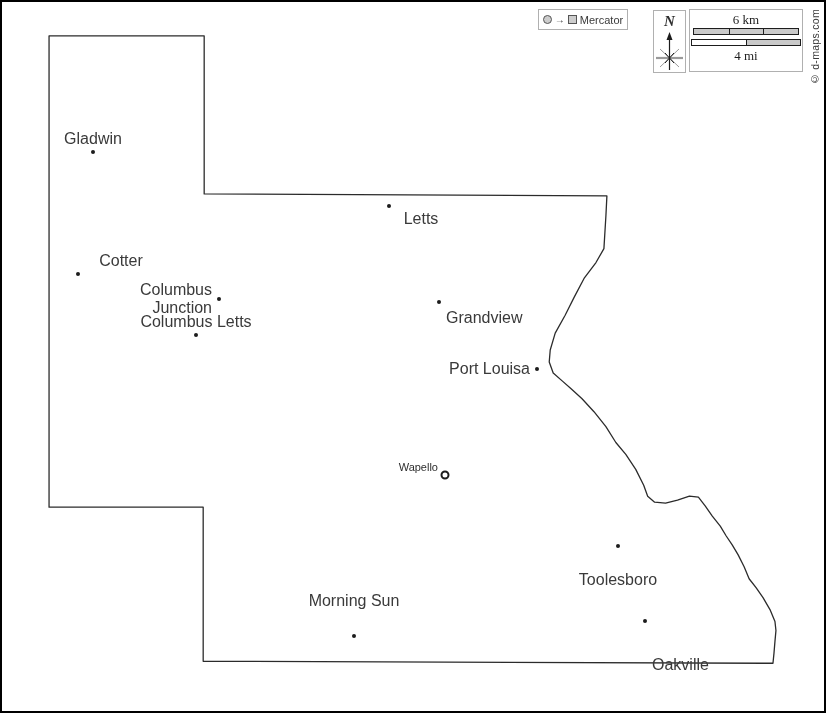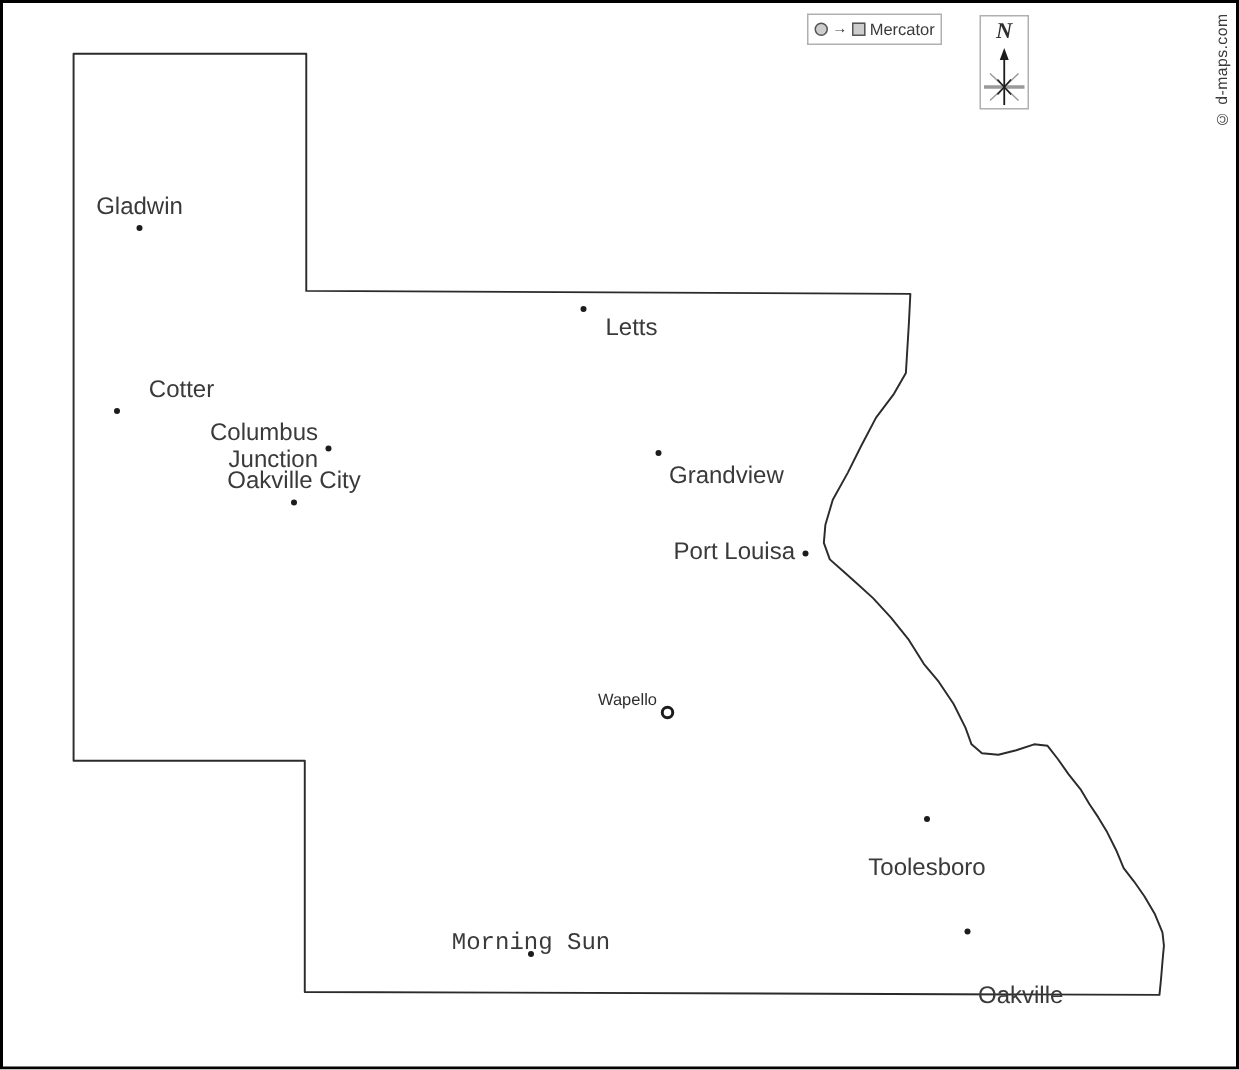--- a/index.html
+++ b/index.html
@@ -98,33 +98,33 @@
       <div class="city-dot" style="left: 91px; top: 150px;"></div>
       <div class="city-label pos-above" style="left: 91px; top: 146px;">Gladwin</div>
       <div class="city-dot" style="left: 387px; top: 204px;"></div>
       <div class="city-label pos-below" style="left: 387px; top: 208px;">Letts</div>
       <div class="city-dot" style="left: 76px; top: 272px;"></div>
       <div class="city-label pos-above" style="left: 76px; top: 268px; margin-left: 43px;">Cotter</div>
       <div class="city-dot" style="left: 217px; top: 297px;"></div>
       <div class="city-label pos-left" style="left: 210px; top: 297px;">Columbus
 Junction</div>
       <div class="city-dot" style="left: 194px; top: 333px;"></div>
-      <div class="city-label pos-above" style="left: 194px; top: 329px;">Oakville City</div>
+      <div class="city-label pos-above" style="left: 194px; top: 329px;">Columbus Letts</div>
       <div class="city-dot" style="left: 437px; top: 300px;"></div>
       <div class="city-label pos-right" style="left: 444px; top: 300px;">Grandview</div>
       <div class="city-dot" style="left: 535px; top: 367px;"></div>
       <div class="city-label pos-left" style="left: 528px; top: 367px;">Port Louisa</div>
       <div class="city-ring" style="left: 443px; top: 473px;"></div>
       <div class="city-label pos-left city-label-major" style="left: 436px; top: 465px;">Wapello</div>
       <div class="city-dot" style="left: 616px; top: 544px;"></div>
       <div class="city-label pos-above" style="left: 616px; top: 540px; margin-top: 47px;">Toolesboro</div>
       <div class="city-dot" style="left: 643px; top: 619px;"></div>
       <div class="city-label pos-right" style="left: 650px; top: 647px;">Oakville</div>
       <div class="city-dot" style="left: 352px; top: 634px;"></div>
-      <div class="city-label pos-above" style="left: 352px; top: 636px; font-family: Liberation Mono, monospace;">Morning Sun</div>
+      <div class="city-label pos-above" style="left: 352px; top: 608px;">Morning Sun</div>
     </div>
 
   <div id="projection-box" class="ctrl-box">
     <span class="glyph-circle"></span>
     <span class="glyph-arrow">→</span>
     <span class="glyph-square"></span>
     <span>Mercator</span>
   </div>
 
   <div id="compass-box" class="ctrl-box">
@@ -133,16 +133,27 @@
       <line x1="2" y1="28" x2="29" y2="28" stroke="#9a9a9a" stroke-width="2.2"></line>
       <line x1="6" y1="19" x2="25" y2="37" stroke="#9a9a9a" stroke-width="1"></line>
       <line x1="25" y1="19" x2="6" y2="37" stroke="#9a9a9a" stroke-width="1"></line>
       <line x1="11" y1="23" x2="20" y2="33" stroke="#1c1c1c" stroke-width="1"></line>
       <line x1="20" y1="23" x2="11" y2="33" stroke="#1c1c1c" stroke-width="1"></line>
       <line x1="15.5" y1="40" x2="15.5" y2="8" stroke="#1c1c1c" stroke-width="1.2"></line>
       <polygon points="15.5,2 12.5,10 18.5,10" fill="#1c1c1c"></polygon>
     </svg>
   </div>
 
+  <div id="scale-box" class="ctrl-box">
+    <div class="scale-text">6 km</div>
+    <div class="bar" id="bar-km">
+      <div class="tick" style="left:33.33%"></div>
+      <div class="tick" style="left:66.66%"></div>
+    </div>
+    <div class="bar" id="bar-mi">
+      <div class="tick"></div>
+    </div>
+    <div class="scale-text">4 mi</div>
+  </div>
 
   <div id="copyright">© d-maps.com</div>
 
 </div>
 
 </body></html>

